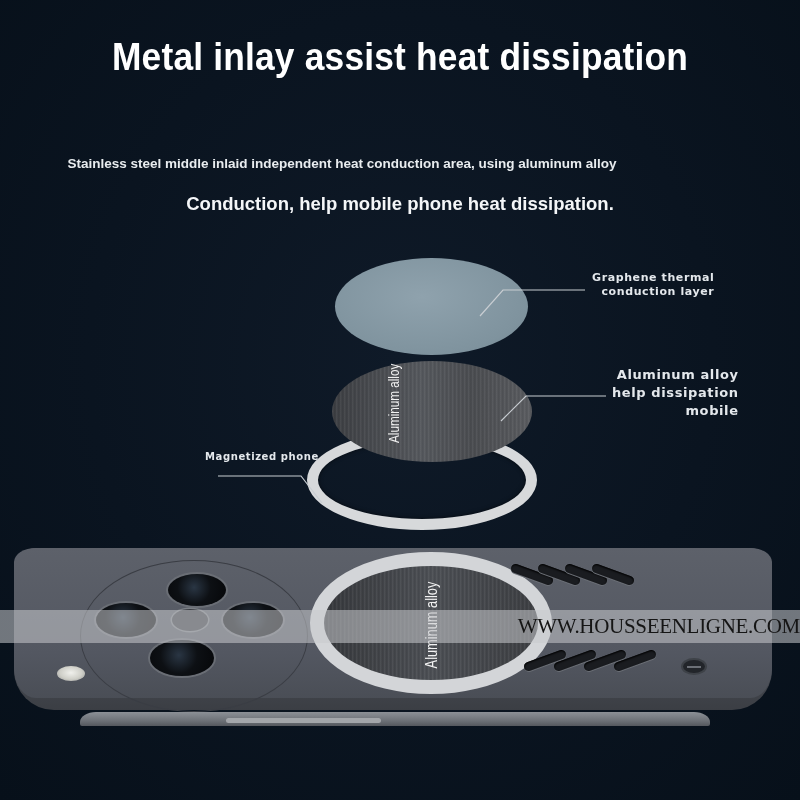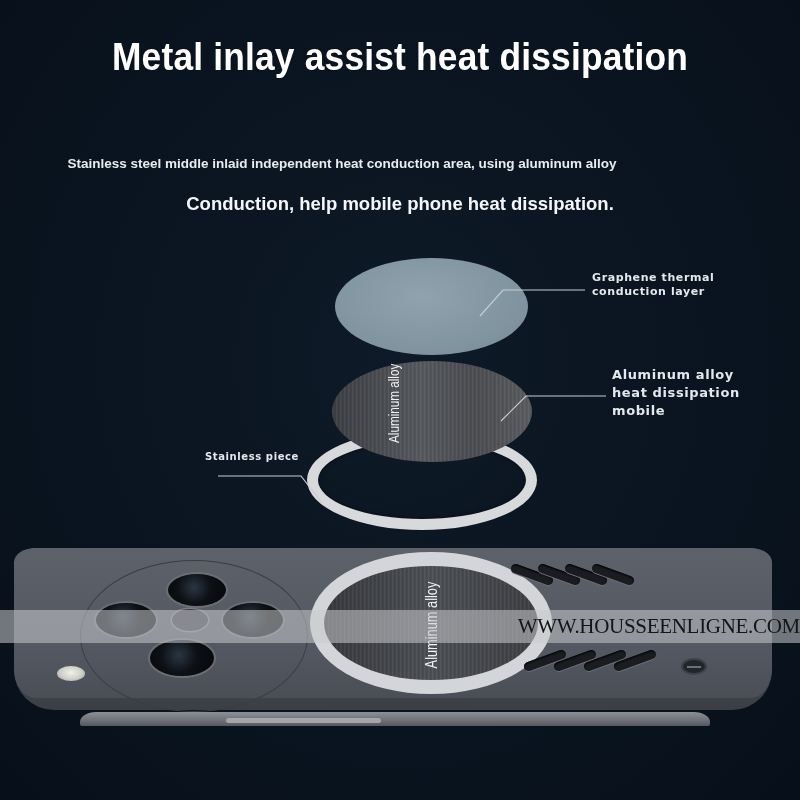--- a/index.html
+++ b/index.html
@@ -20,21 +20,21 @@
     color: #e8ecef; font-family: "Liberation Sans", sans-serif;
     font-weight: bold; font-size: 13.5px;
   }
   .sub2 {
     left: 0; width: 800px; top: 184px; text-align: center;
     color: #f4f6f8; font-family: "Liberation Sans", sans-serif;
     font-weight: bold; font-size: 18.5px; margin-top: 9px;
   }
   .label {
     color: #e4e8ec; font-family: "DejaVu Sans", sans-serif;
-    font-weight: bold; letter-spacing: 0.6px; line-height: 1.25;
+    font-weight: bold; letter-spacing: 0.6px; line-height: 1.25; text-align: right;
   }
   .lbl-graphene { left: 592px; top: 271px; font-size: 11px; }
   .lbl-alu { left: 612px; top: 366px; font-size: 13px; line-height: 1.38; }
   .lbl-mag { left: 205px; top: 451px; font-size: 10px; }
 
   .graphene-disc {
     left: 335px; top: 258px; width: 193px; height: 97px; border-radius: 50%;
     background: radial-gradient(ellipse at 45% 40%, #8fa2ad 0%, #7f939e 70%, #72858f 100%);
   }
   .alu-disc {
@@ -151,25 +151,25 @@
 <div class="abs mag-ring"></div>
 <div class="abs alu-disc"></div>
 <div class="abs alu-text">Aluminum alloy</div>
 
 <div class="abs label lbl-graphene">
   <div>Graphene thermal</div>
   <div>conduction layer</div>
 </div>
 <div class="abs label lbl-alu">
   <div>Aluminum alloy</div>
-  <div>heat dissipation</div>
+  <div>help dissipation</div>
   <div>mobile</div>
 </div>
 <div class="abs label lbl-mag">
-  <div>Stainless piece</div>
+  <div>Magnetized phone</div>
 </div>
 
 <svg class="leaders" width="800" height="800">
   <polyline points="480,316 503,290 585,290" fill="none" stroke="#c8cdd2" stroke-width="1.2"></polyline>
   <polyline points="501,421 526,396 606,396" fill="none" stroke="#c8cdd2" stroke-width="1.2"></polyline>
   <polyline points="218,476 301,476 322,503" fill="none" stroke="#c8cdd2" stroke-width="1.2"></polyline>
 </svg>
 
 <div class="abs case"></div>
 <div class="abs case-top"></div>

